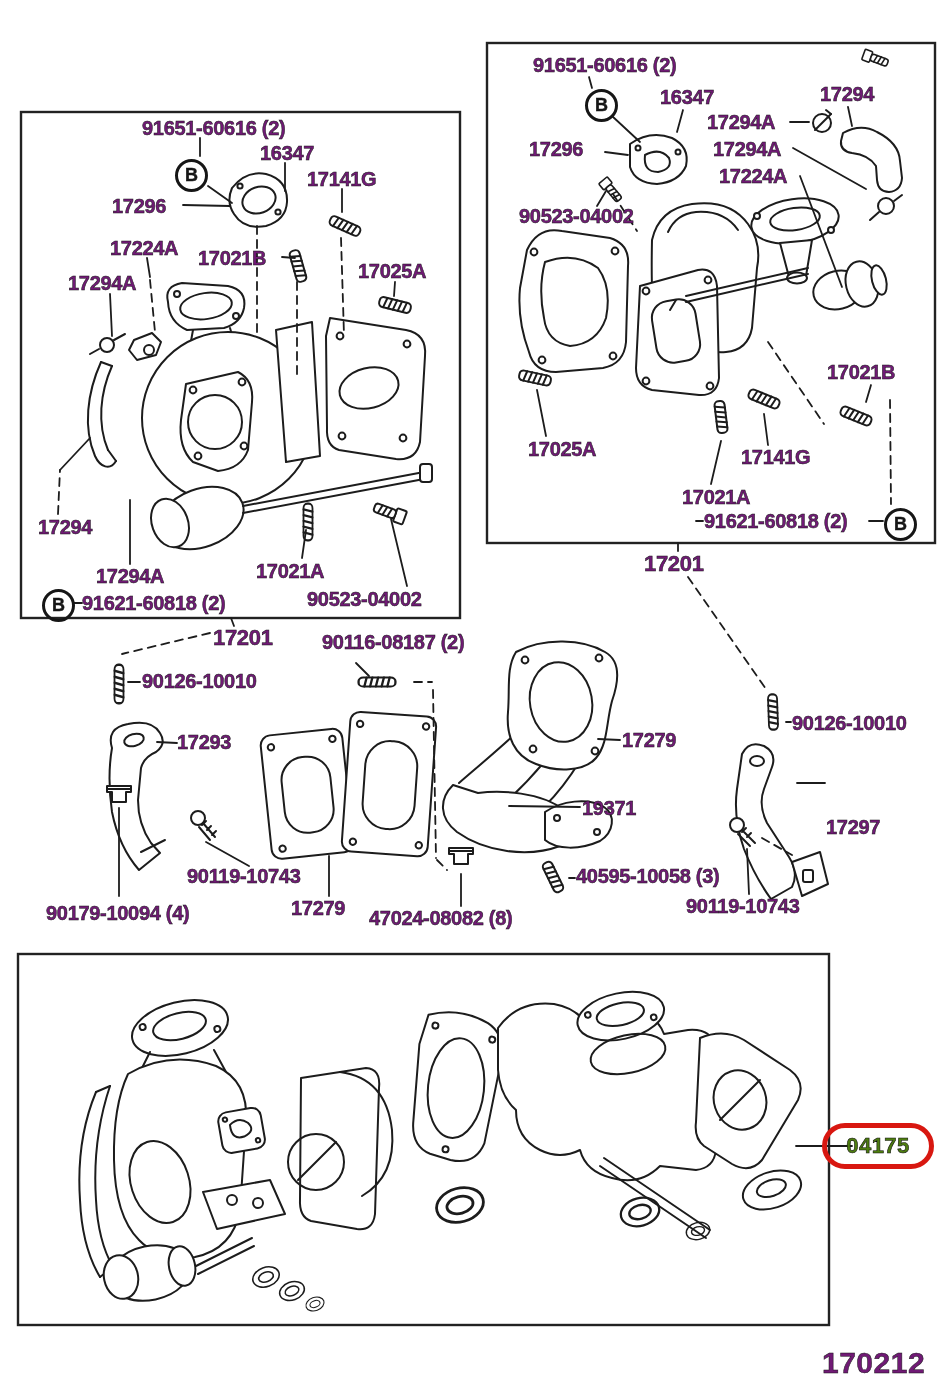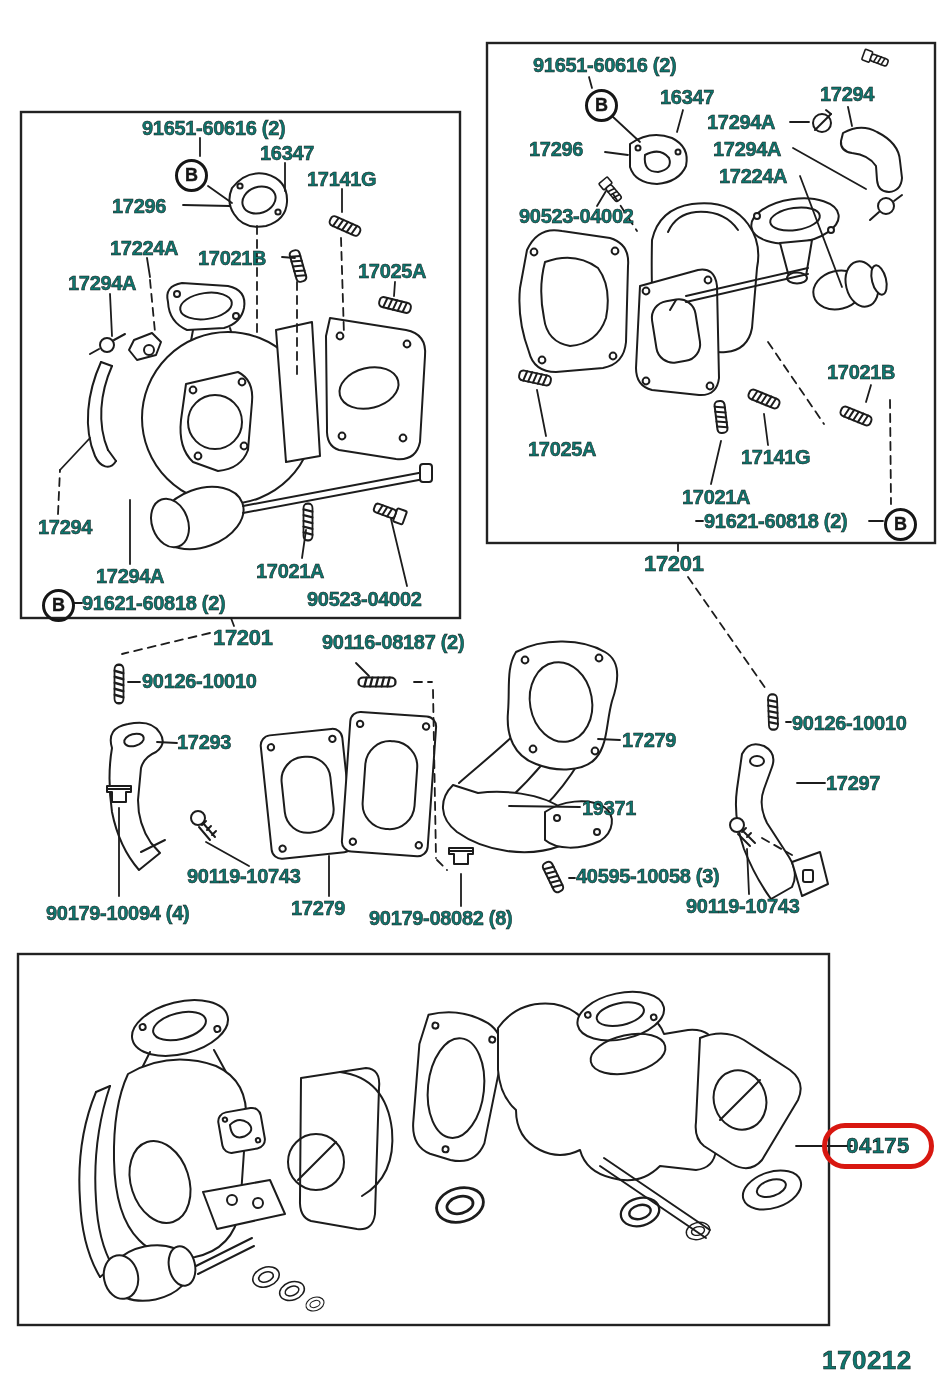--- a/index.html
+++ b/index.html
@@ -1,31 +1,31 @@
 <!DOCTYPE html>
 <html><head>
 <meta charset="utf-8">
 <style>
   html,body{margin:0;padding:0;background:#fff;}
   #page{position:relative;width:950px;height:1389px;background:#fff;overflow:hidden;
         font-family:"Liberation Sans",sans-serif;}
   #art{position:absolute;left:0;top:0;z-index:1;}
   .label{position:absolute;z-index:2;font:700 20px/1.05 "Liberation Sans",sans-serif;
-         letter-spacing:-0.3px;color:#0f766e;white-space:nowrap;
+         letter-spacing:-0.3px;color:#701a75;white-space:nowrap;
          -webkit-text-stroke:0.5px #161616;}
   .caption{font-size:22px;}
-  .footer-code{font-size:26px;letter-spacing:0.5px;}
+  .footer-code{font-size:30px;letter-spacing:0.5px;}
   .bcircle{position:absolute;z-index:2;width:27px;height:27px;border:3px solid #161616;
            border-radius:50%;display:flex;align-items:center;justify-content:center;
            font:700 18px "Liberation Sans",sans-serif;color:#161616;
            -webkit-text-stroke:0.4px #161616;}
   .kit-oval{position:absolute;z-index:3;left:822px;top:1123px;width:112px;height:46px;
             border:5px solid #d81710;border-radius:24px;box-sizing:border-box;
             display:flex;align-items:center;justify-content:center;background:transparent;}
-  .kit-oval span{font:700 22px "Liberation Sans",sans-serif;color:#0f766e;
+  .kit-oval span{font:700 22px "Liberation Sans",sans-serif;color:#4d7c0f;
                  -webkit-text-stroke:0.6px #111;letter-spacing:0.5px;}
 </style>
 </head>
 <body>
 
 <div id="page">
 
 <svg id="art" width="950" height="1389" viewBox="0 0 950 1389">
   <defs>
     <g id="stud">
@@ -402,26 +402,26 @@
       <span>B</span>
     </div>
   <div class="label caption" style="left:644px;top:552px">17201</div>
 
   <div class="label" style="left:142px;top:671px">90126-10010</div>
   <div class="label" style="left:322px;top:632px">90116-08187 (2)</div>
   <div class="label" style="left:177px;top:732px">17293</div>
   <div class="label" style="left:187px;top:866px">90119-10743</div>
   <div class="label" style="left:46px;top:903px">90179-10094 (4)</div>
   <div class="label" style="left:291px;top:898px">17279</div>
-  <div class="label" style="left:369px;top:908px">90179-08082 (8)</div>
+  <div class="label" style="left:369px;top:908px">47024-08082 (8)</div>
   <div class="label" style="left:622px;top:730px">17279</div>
   <div class="label" style="left:582px;top:798px">19371</div>
   <div class="label" style="left:576px;top:866px">40595-10058 (3)</div>
   <div class="label" style="left:686px;top:896px">90119-10743</div>
   <div class="label" style="left:792px;top:713px">90126-10010</div>
-  <div class="label" style="left:826px;top:773px">17297</div>
+  <div class="label" style="left:826px;top:817px">17297</div>
 
   <div class="kit-oval">
     <span>04175</span>
   </div>
   <div class="label footer-code" style="left:822px;top:1347px">170212</div>
 
 </div>
 
 </body></html>

